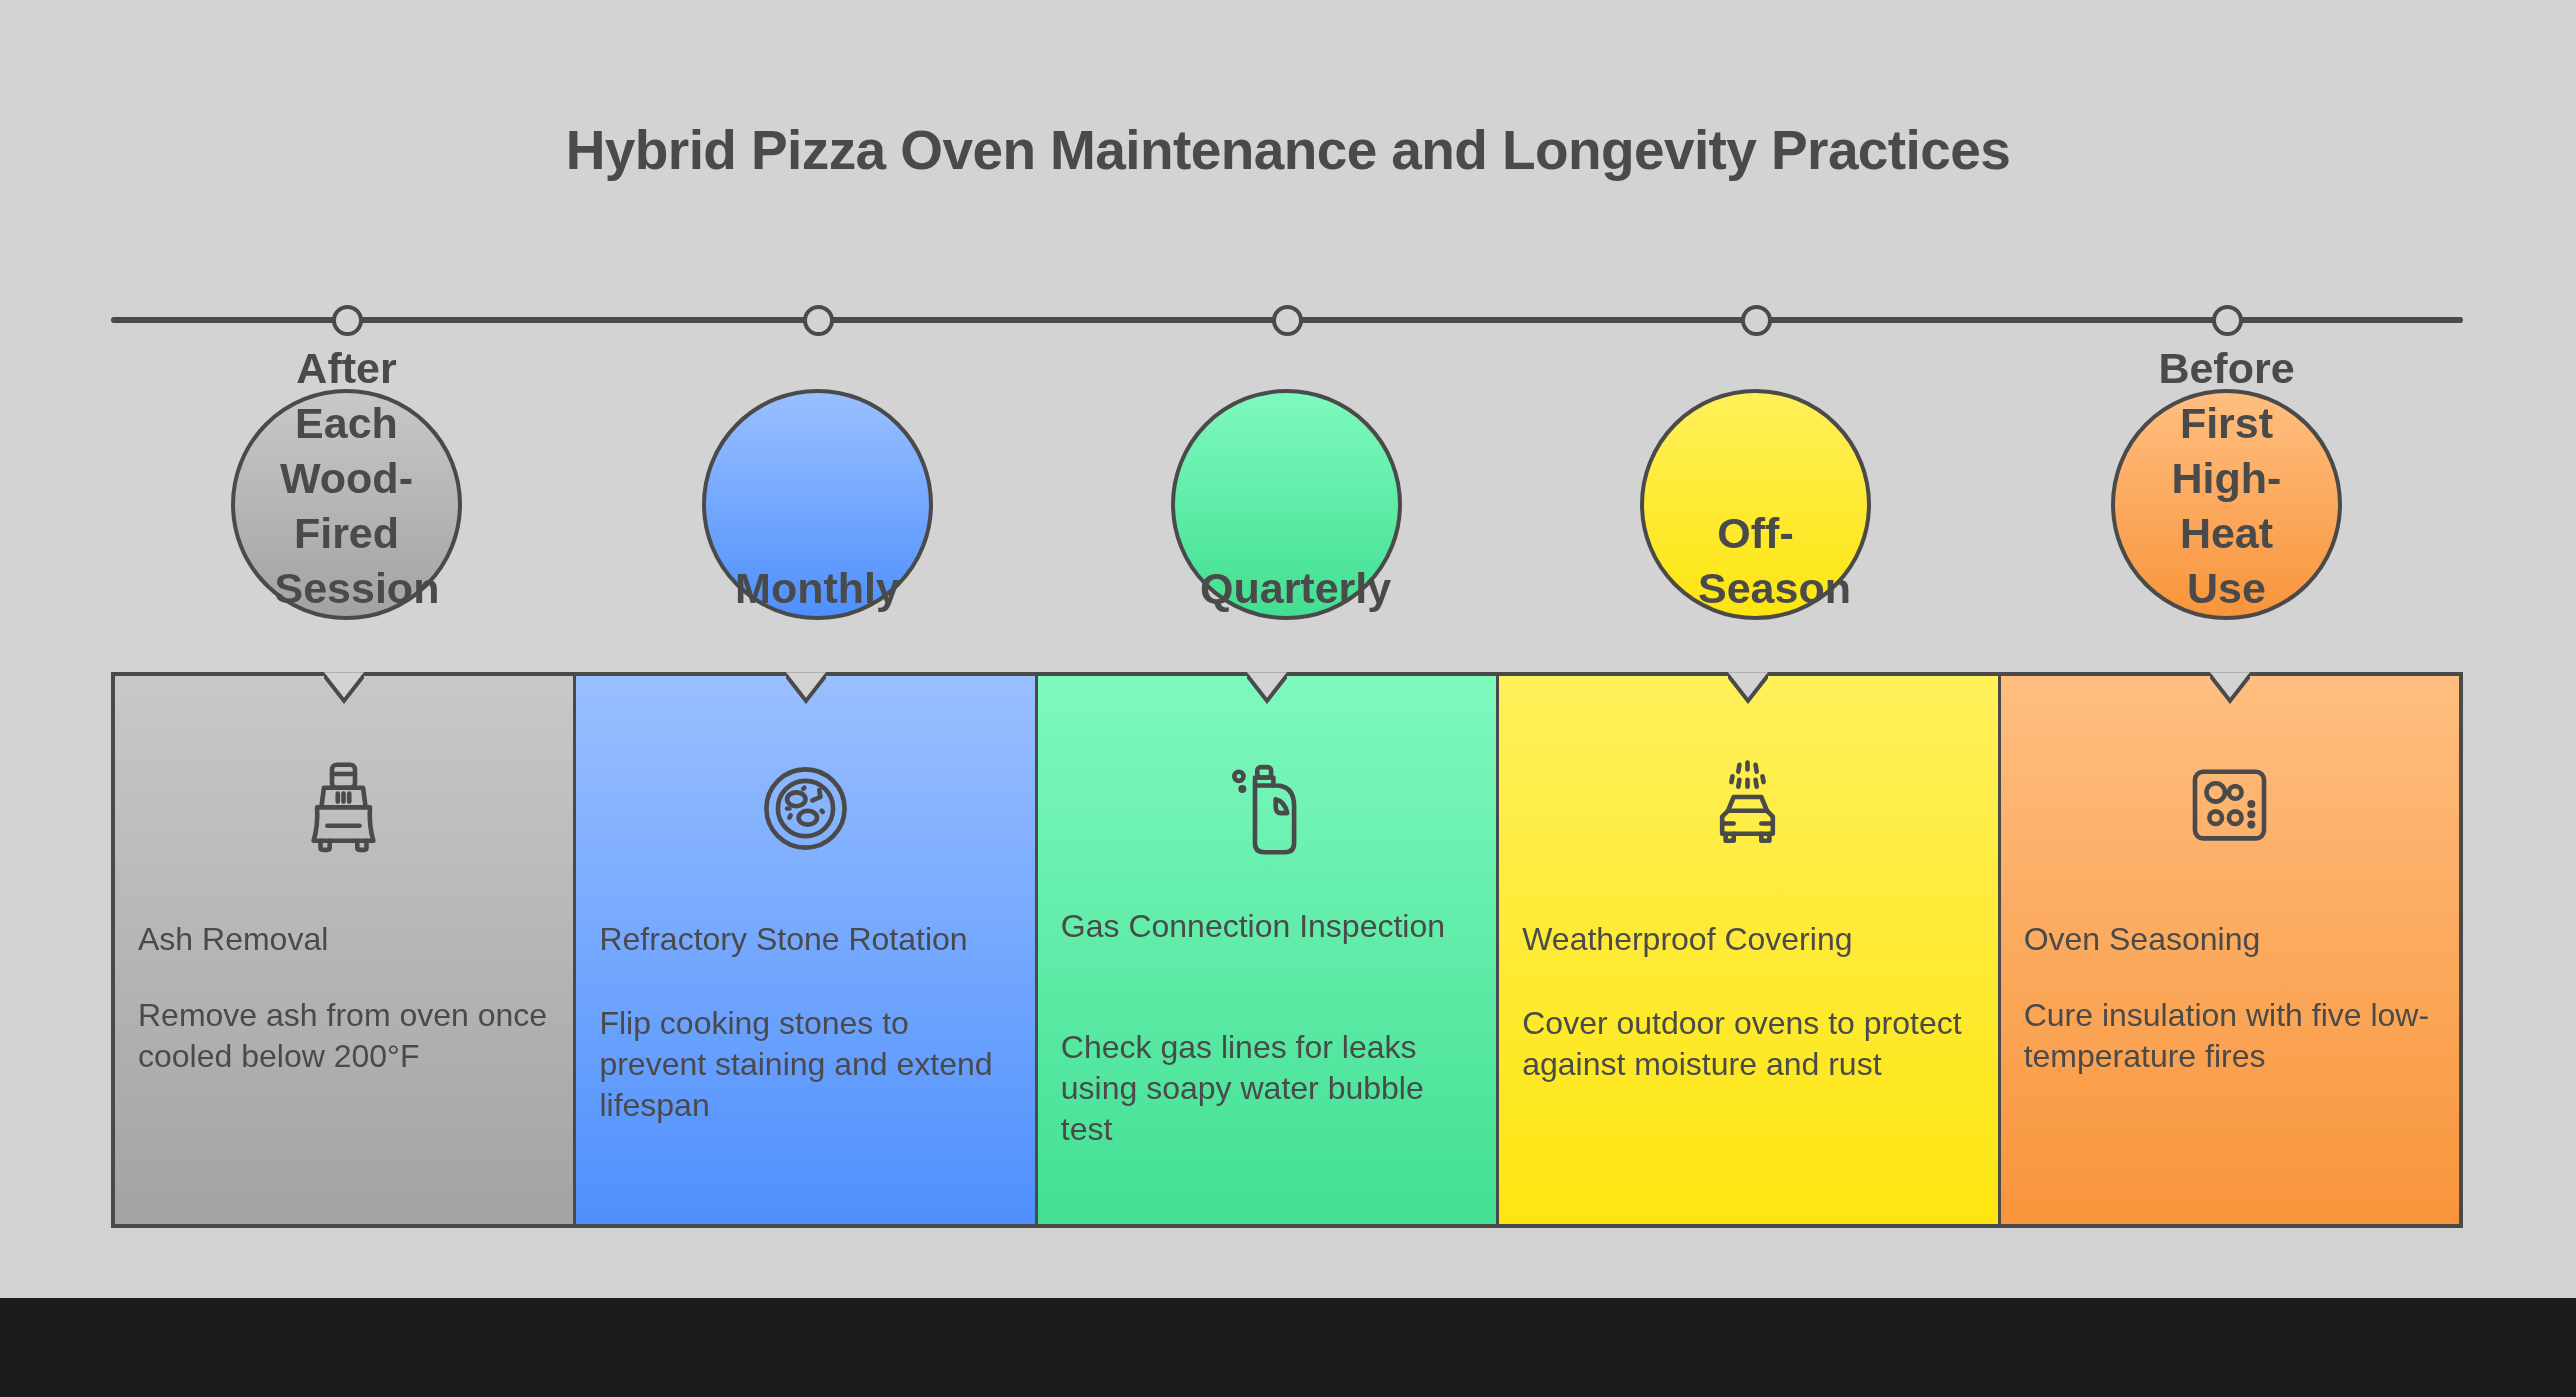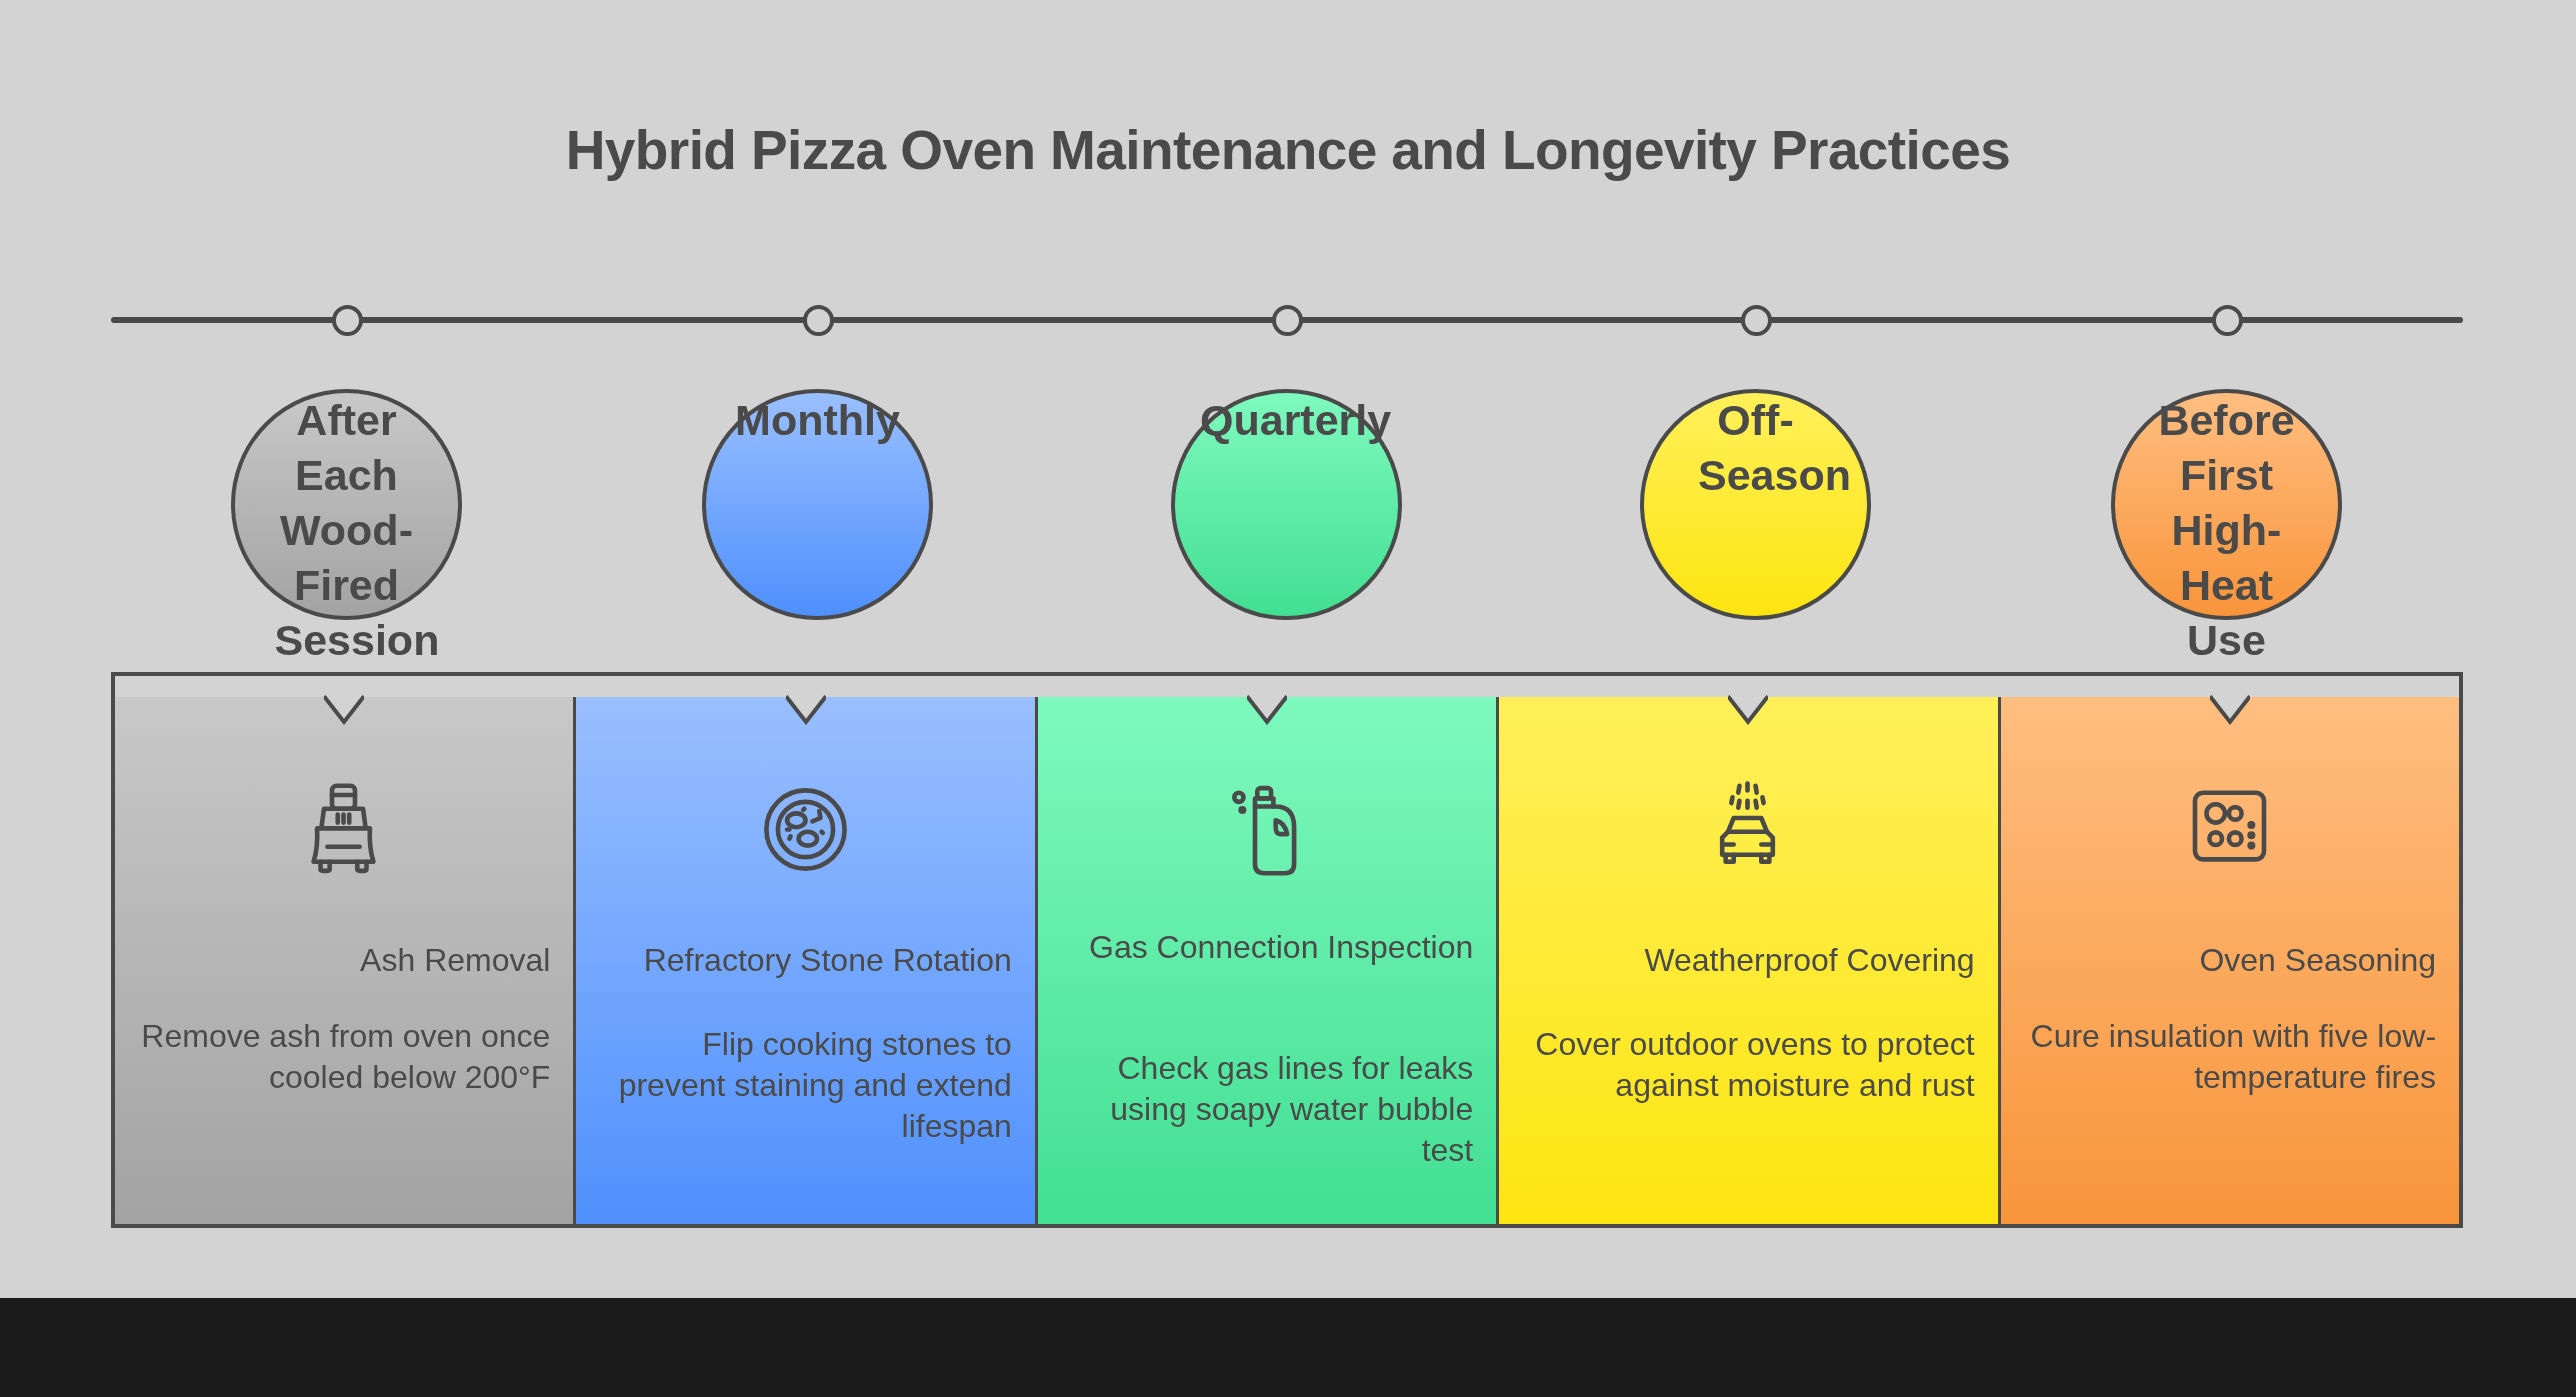--- a/index.html
+++ b/index.html
@@ -18,33 +18,33 @@
     position: absolute; left: 111px; top: 317px; width: 2352px; height: 5.8px;
     background: #4a4a4a; border-radius: 2.9px;
   }
   .node {
     position: absolute; top: 305px; width: 23px; height: 23px; margin-left: -15px;
     border: 4px solid #4a4a4a; border-radius: 50%; background: #d3d3d3;
   }
   .bubble {
     position: absolute; top: 389px; width: 223px; height: 223px; margin-left: -116px;
     border: 4px solid #4a4a4a; border-radius: 50%;
-    display: flex; align-items: flex-start; justify-content: center;
+    display: flex; align-items: flex-end; justify-content: center;
   }
   .bubble-label {
     font-size: 43px; font-weight: bold; line-height: 55px; text-align: center;
     color: #4a4a4a; width: 173px; white-space: normal; word-break: normal;
   }
   .cards {
     position: absolute; left: 111px; top: 672px; width: 2352px; height: 556px;
     display: flex; border: 4px solid #4a4a4a; box-sizing: border-box;
   }
   .card {
     position: relative; flex: 1; box-sizing: border-box;
-    border-right: 3.5px solid #4a4a4a; text-align: right; margin-top: 21px;
+    border-right: 3.5px solid #4a4a4a; text-align: left;
   }
   .card:last-child { border-right: none; }
   .notch {
     position: absolute; top: -4px; left: 50%; width: 40px; height: 32px; margin-left: -20px;
   }
   .card-icon { position: absolute; top: 75px; left: 50%; width: 115px; height: 115px; margin-left: -58px; }
   .card-title {
     position: absolute; left: 23px; right: 23px; top: 242px;
     font-size: 32px; line-height: 43px; color: #4a4a4a;
   }

